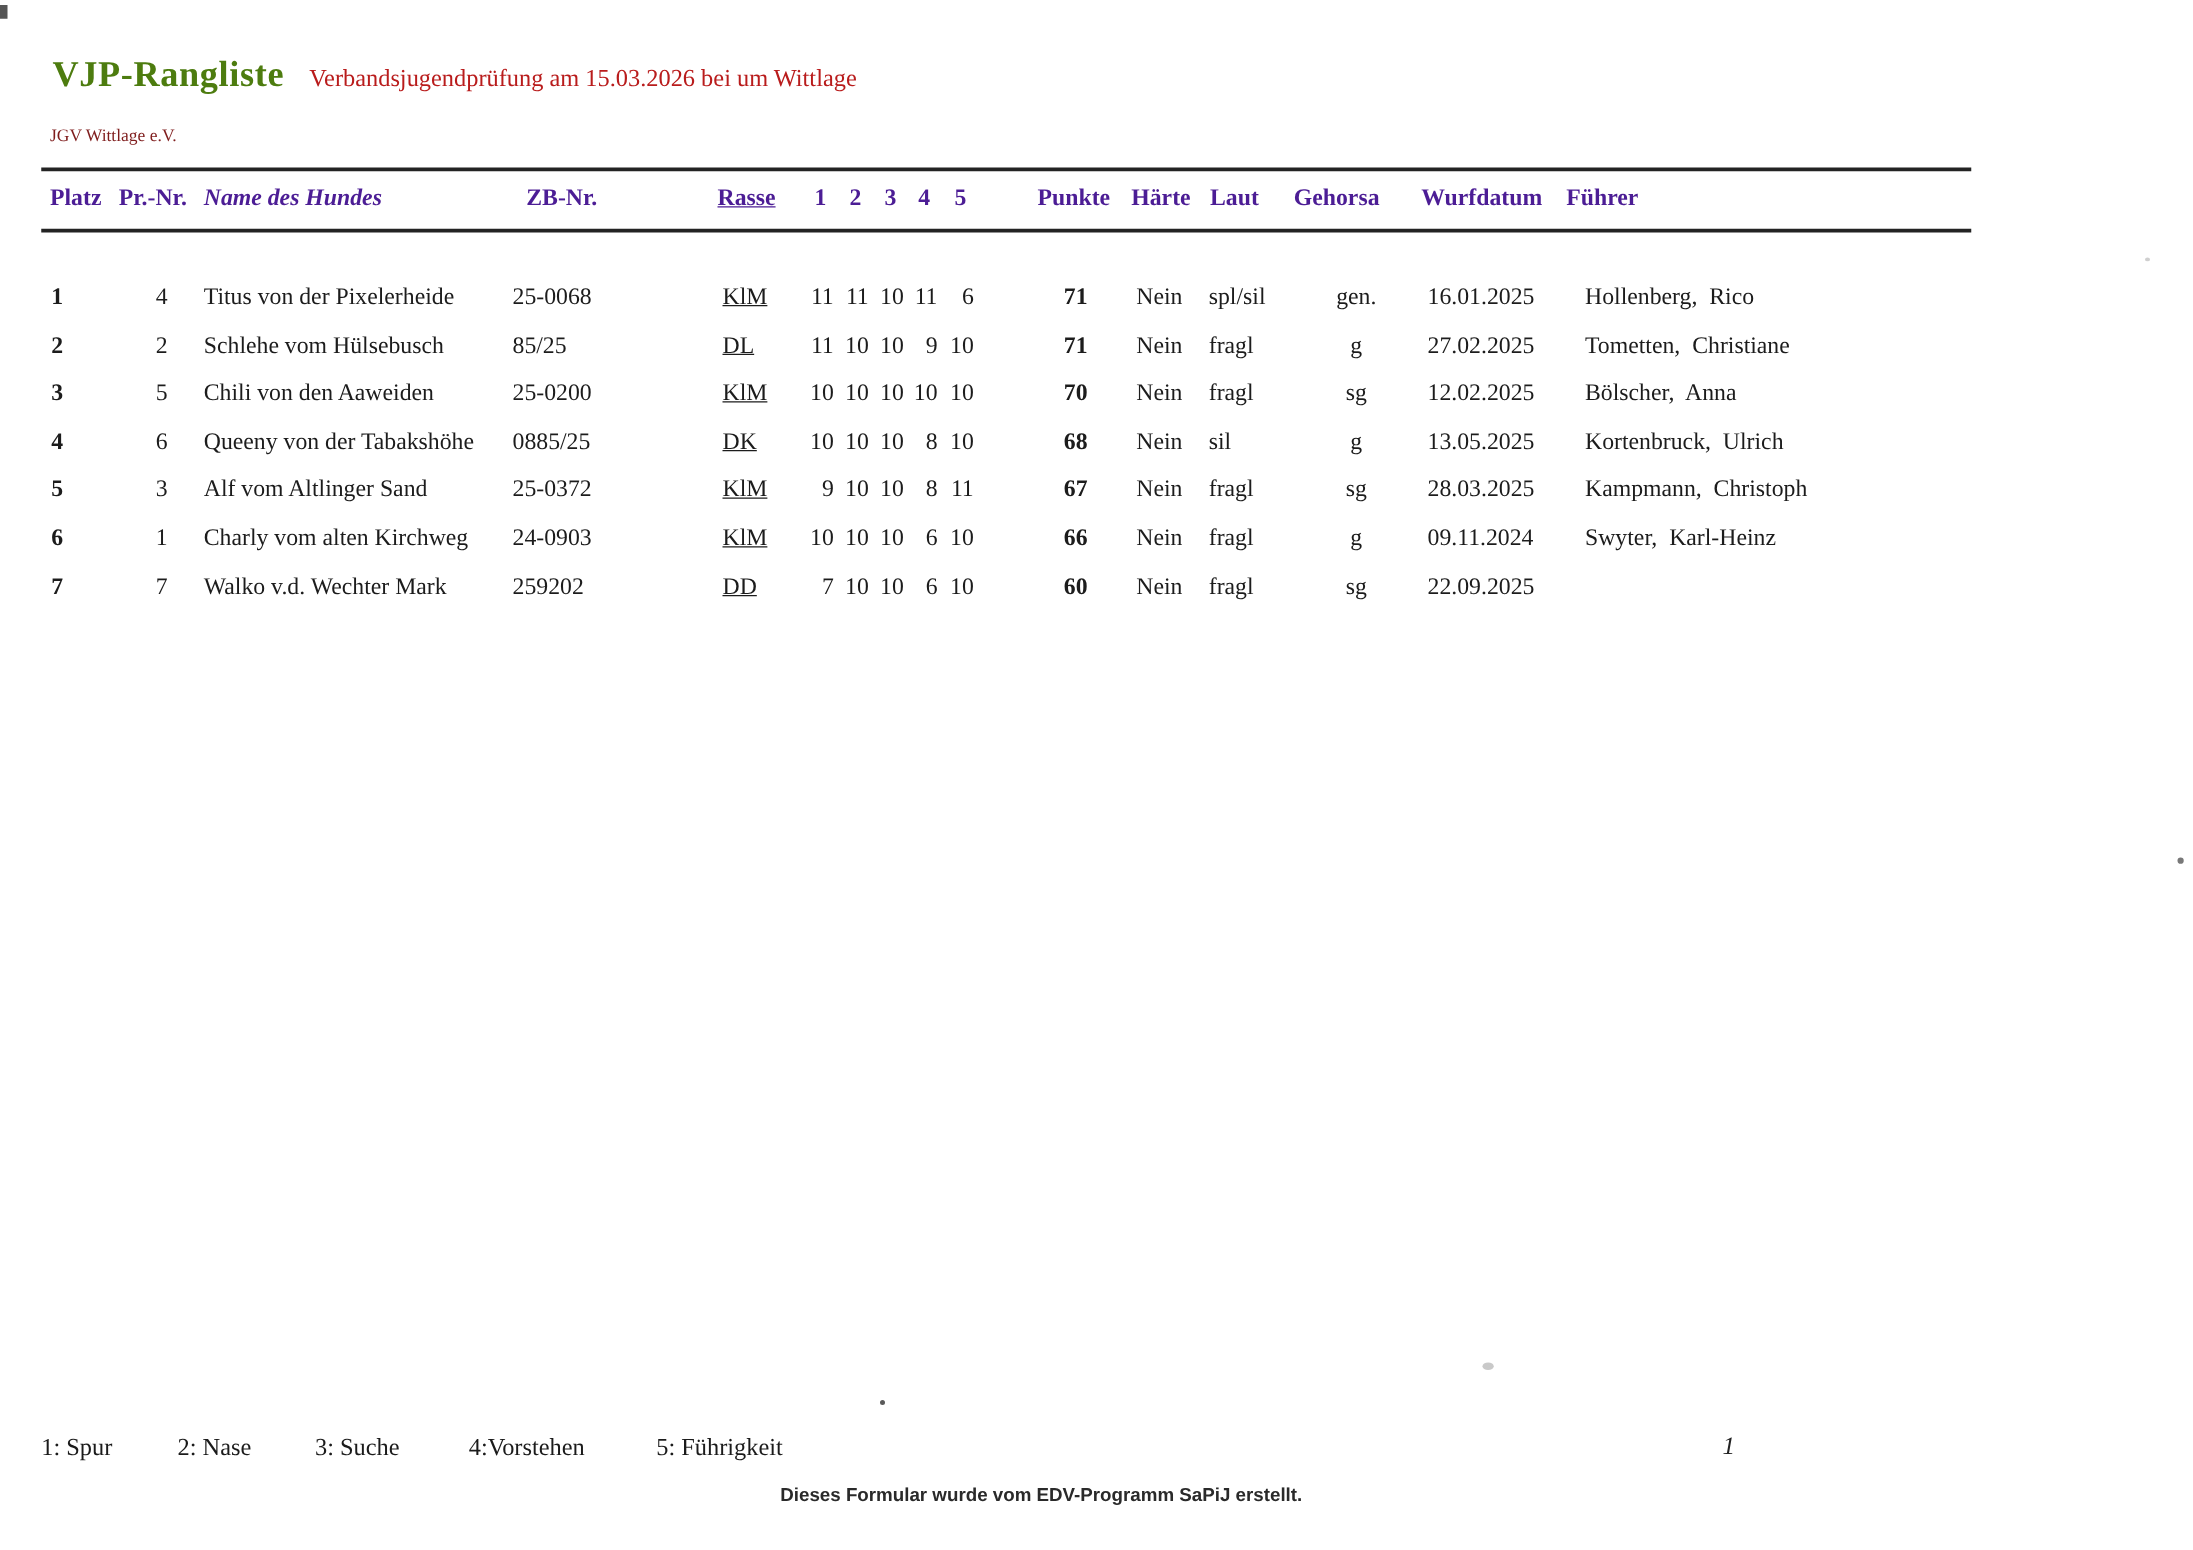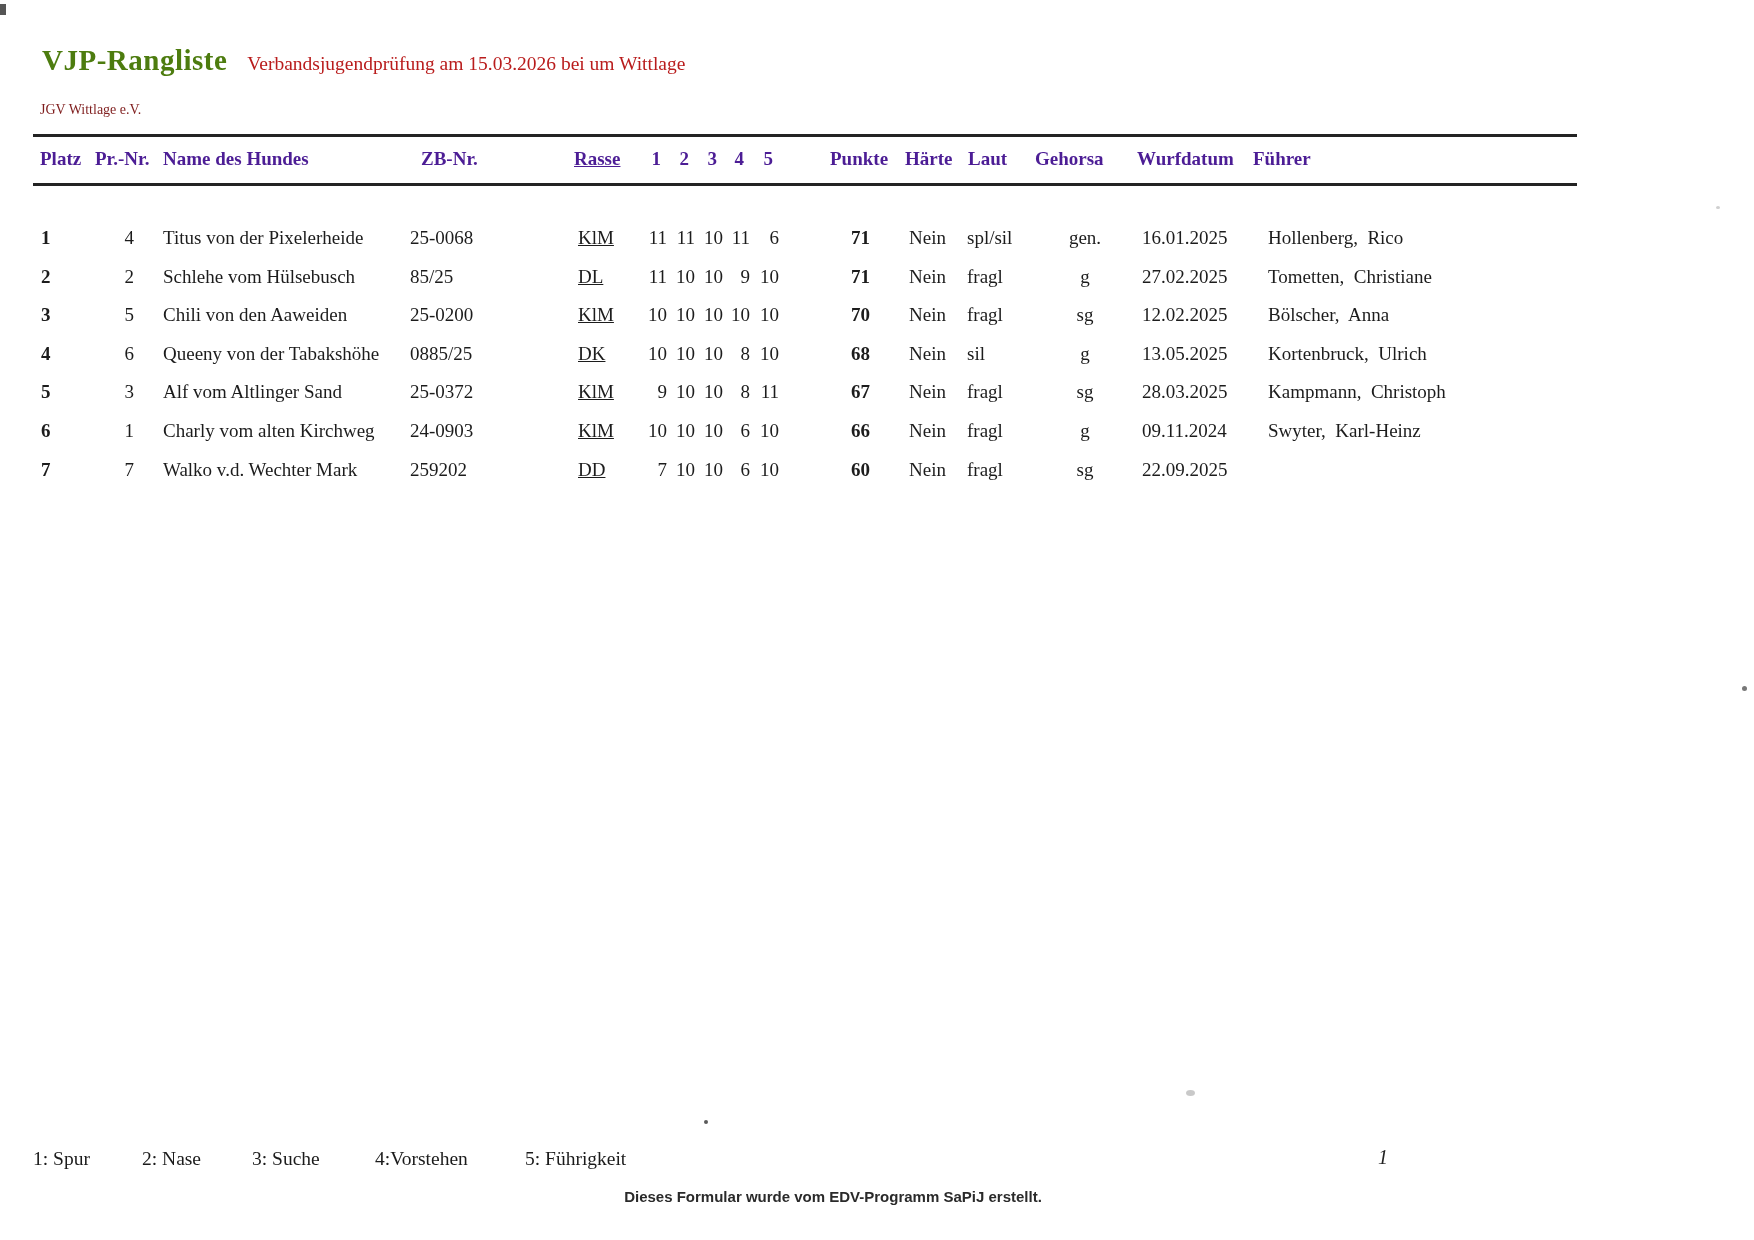--- a/index.html
+++ b/index.html
@@ -50,21 +50,21 @@
   .c-s{text-align:right;}
   .c-punkte{text-align:right;padding-right:2px;font-weight:bold;}
   .c-haerte{padding-left:37px;}
   .c-laut{padding-left:12px;font-family:Liberation Serif, serif;}
   .c-gehorsa{text-align:center;}
   .c-wurf{padding-left:7px;}
   .c-fuehrer{padding-left:28px;white-space:pre-wrap;}
 
   
   .thead .c-platz{padding-left:7px;}
-  .thead .c-name{padding-left:24px;}
+  .thead .c-name{padding-left:24px;font-style:italic;}
   .thead .c-zbnr{padding-left:16px;}
   .thead .c-rasse{padding-left:14px;}
   .thead .c-s{padding-right:6px;}
   .thead .c-punkte{text-align:left;padding-left:51px;overflow:visible;}
   .thead .c-haerte{padding-left:33px;}
   .thead .c-laut{padding-left:13px;}
   .thead .c-gehorsa{text-align:left;padding-left:0px;}
   .thead .c-wurf{padding-left:2px;}
   .thead .c-fuehrer{padding-left:13px;}
 

